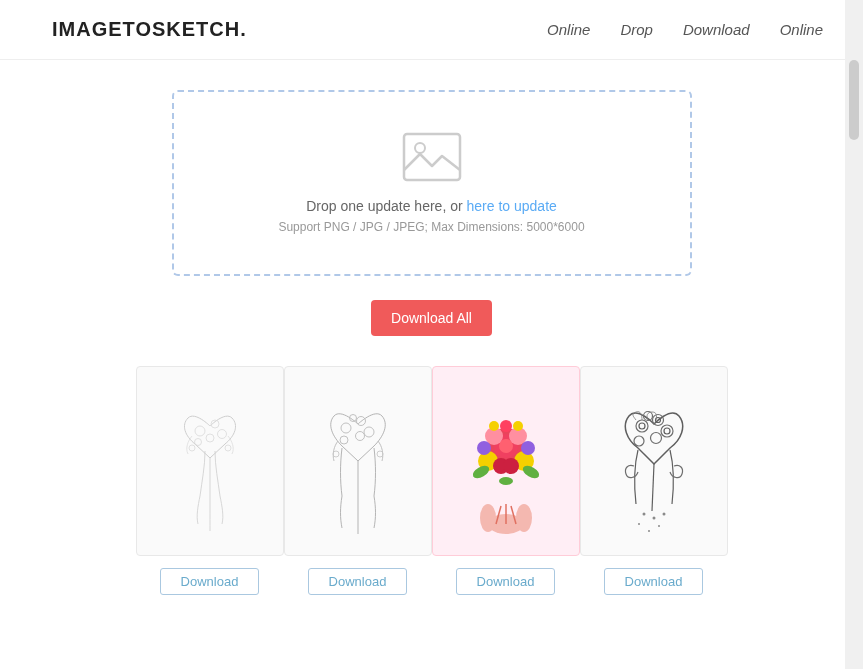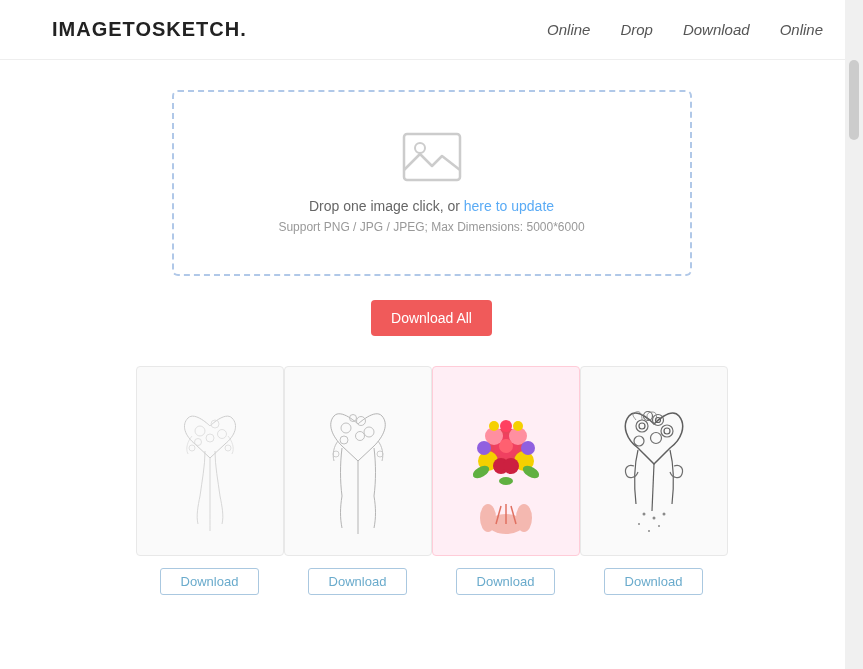--- a/index.html
+++ b/index.html
@@ -174,21 +174,21 @@
 <main class="main">
 
   <div class="dropzone">
 
     <svg class="dropzone-icon" viewBox="0 0 60 50" fill="none" xmlns="http://www.w3.org/2000/svg">
       <rect x="2" y="2" width="56" height="46" rx="3" stroke="#ccc" stroke-width="2.5" fill="none"></rect>
       <circle cx="18" cy="16" r="5" stroke="#ccc" stroke-width="2" fill="none"></circle>
       <polyline points="2,38 18,22 30,34 40,24 58,38" stroke="#ccc" stroke-width="2.5" fill="none" stroke-linejoin="round"></polyline>
     </svg>
     <p class="dropzone-text">
-      <span>Drop one image click, or </span><a class="link">here to update</a>
+      <span>Drop one update here, or </span><a class="link">here to update</a>
     </p>
     <p class="dropzone-subtext">Support PNG / JPG / JPEG; Max Dimensions: 5000*6000</p>
   </div>
 
   <button class="download-all-btn">Download All</button>
 
   <div class="gallery">
 
     <div class="gallery-item">
       <div class="gallery-thumb">

